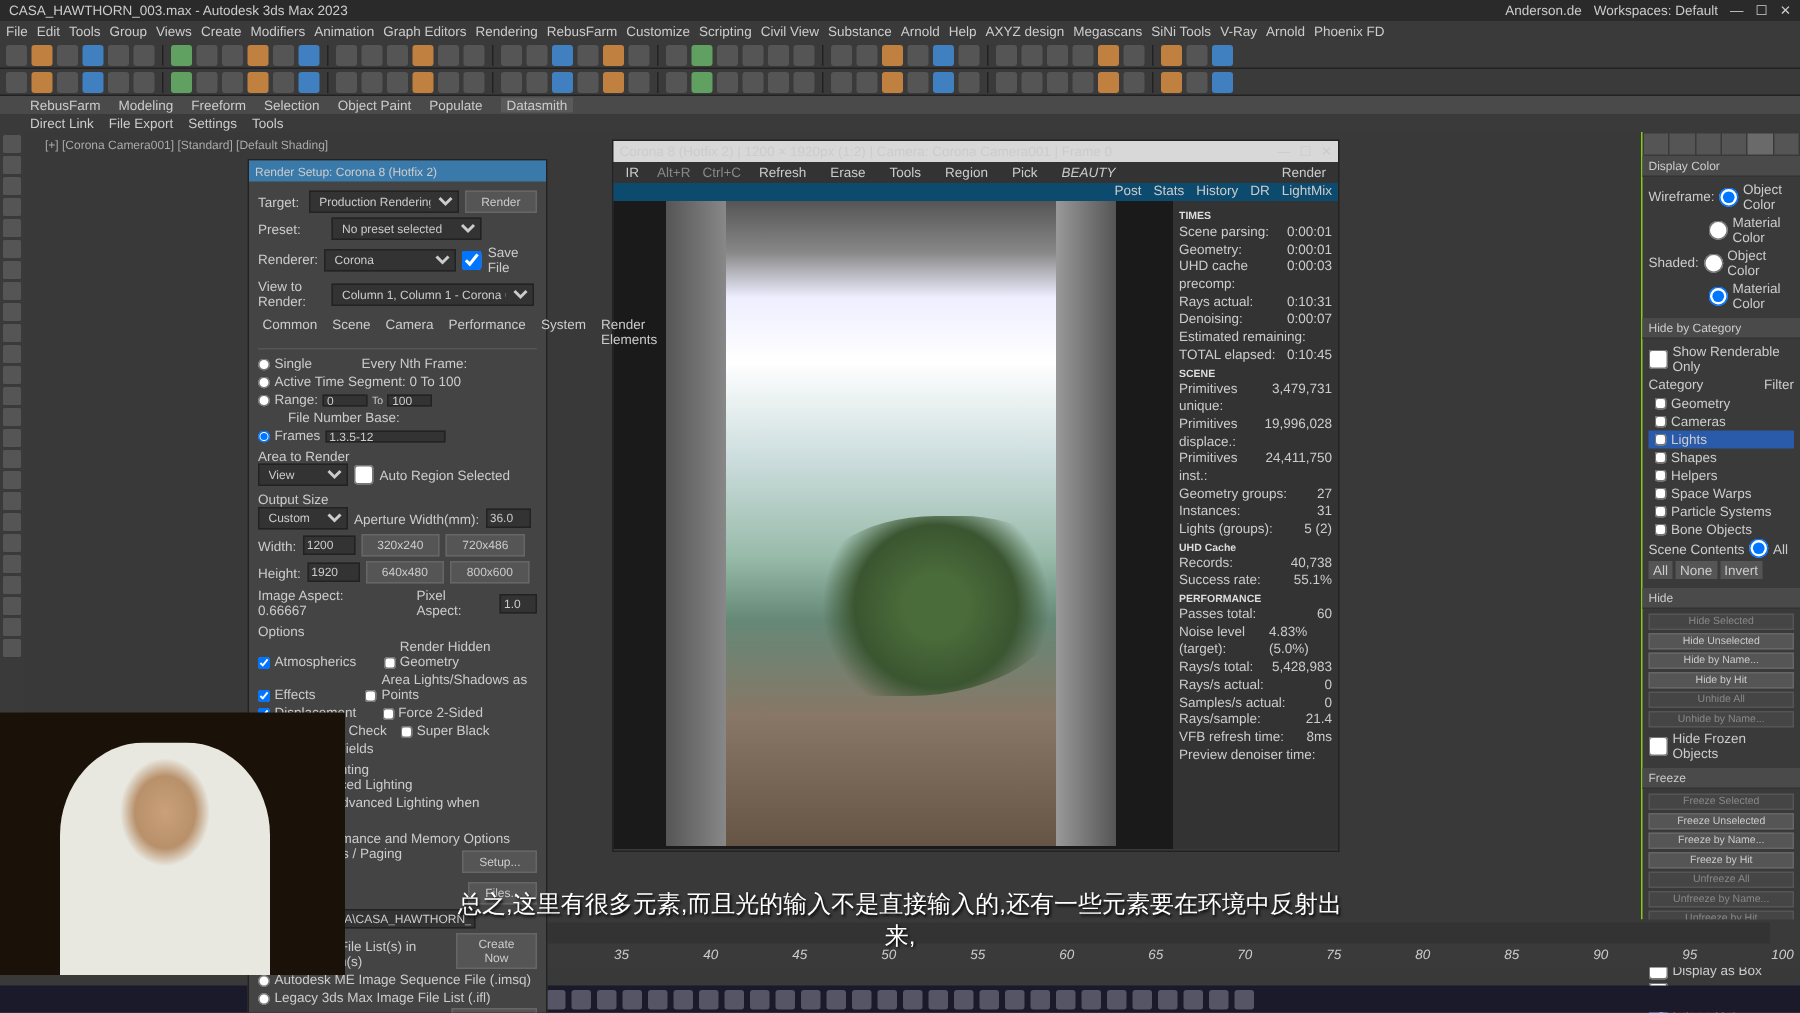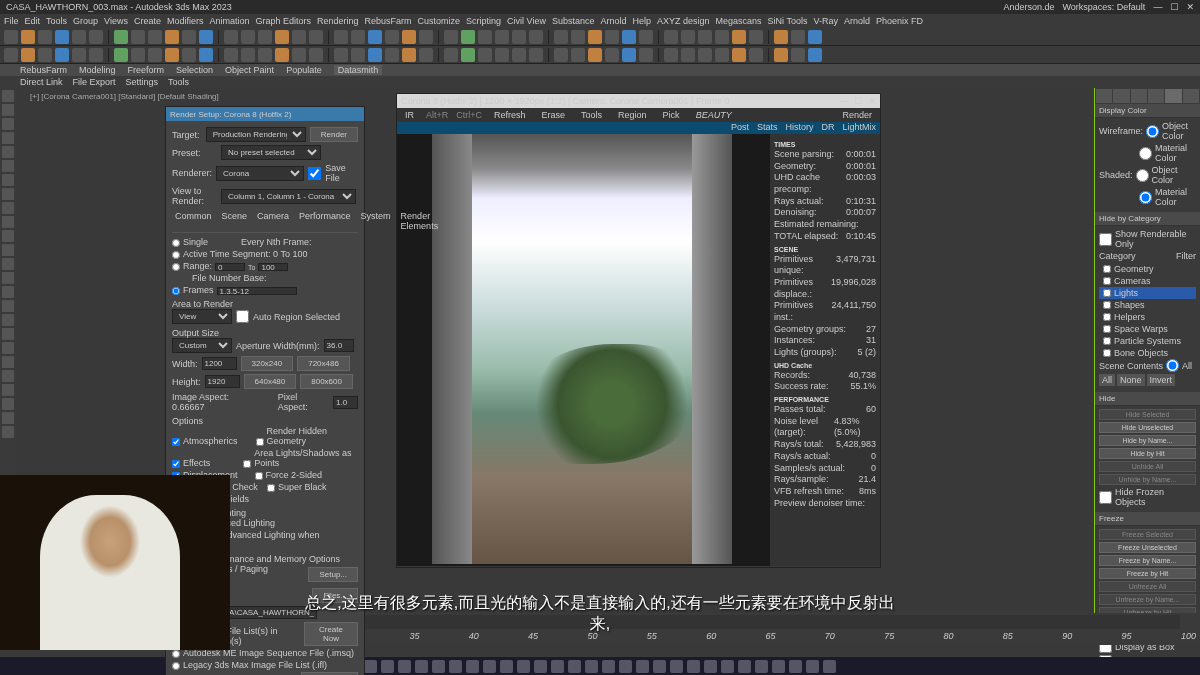--- a/index.html
+++ b/index.html
@@ -27,21 +27,21 @@
 .renderdlg .row{display:flex;align-items:center;margin-bottom:3px;gap:4px;}
 .renderdlg .lbl{width:45px;}
 .renderdlg select,.renderdlg input{background:#333;border:1px solid #222;color:#ccc;font-size:8px;padding:1px 2px;}
 .renderdlg .longsel{width:100px;}
 .renderdlg .btn{background:#555;border:1px solid #666;padding:2px 10px;font-size:8px;}
 .renderdlg .tabs{display:flex;gap:4px;font-size:7px;margin:4px 0;border-bottom:1px solid #555;}
 .renderdlg .tabs span{padding:1px 3px;}
 .renderdlg .section{margin-top:4px;font-size:8px;}
 .renderdlg .chk{display:flex;align-items:flex-end;gap:3px;margin-bottom:2px;font-size:7px;}
 .renderdlg .chk input{width:8px;height:8px;}
-.vfb{position:absolute;left:396px;top:5px;width:485px;height:475px;background:#3a3a3a;border:1px solid #222;z-index:4;}
+.vfb{position:absolute;left:408px;top:5px;width:485px;height:475px;background:#3a3a3a;border:1px solid #222;z-index:4;}
 .vfb .vfbtitle{height:14px;background:#d8d8d8;color:#333;display:flex;align-items:center;padding:0 4px;font-size:8px;}
 .vfb .vfbtitle .wc{margin-left:auto;display:flex;gap:6px;color:#333;}
 .vfb .vfbtoolbar{height:14px;background:#333;display:flex;align-items:center;padding:0 4px;gap:8px;font-size:8px;}
 .vfb .vfbtoolbar .vbtn{padding:0 4px;}
 .vfb .vfbtoolbar .right{margin-left:auto;display:flex;gap:2px;}
 .vfb .vfbtabs{height:12px;background:#0c4a6e;display:flex;align-items:flex-start;padding:0 4px;gap:8px;font-size:8px;justify-content:flex-end;}
 .vfb .renderarea{display:flex;height:432px;}
 .vfb .image{flex:1;background:#1a1a1a;position:relative;overflow:hidden;}
 .vfb .renderimg{position:absolute;left:35px;top:0;width:300px;height:430px;background:linear-gradient(180deg,#555 0%,#888 8%,#eef 15%,#fff 25%,#cdd 40%,#9ba 55%,#687 65%,#876 80%,#654 100%);}
 .vfb .renderimg::before{content:'';position:absolute;left:0;top:0;width:40px;height:100%;background:linear-gradient(90deg,#555,#888);}

